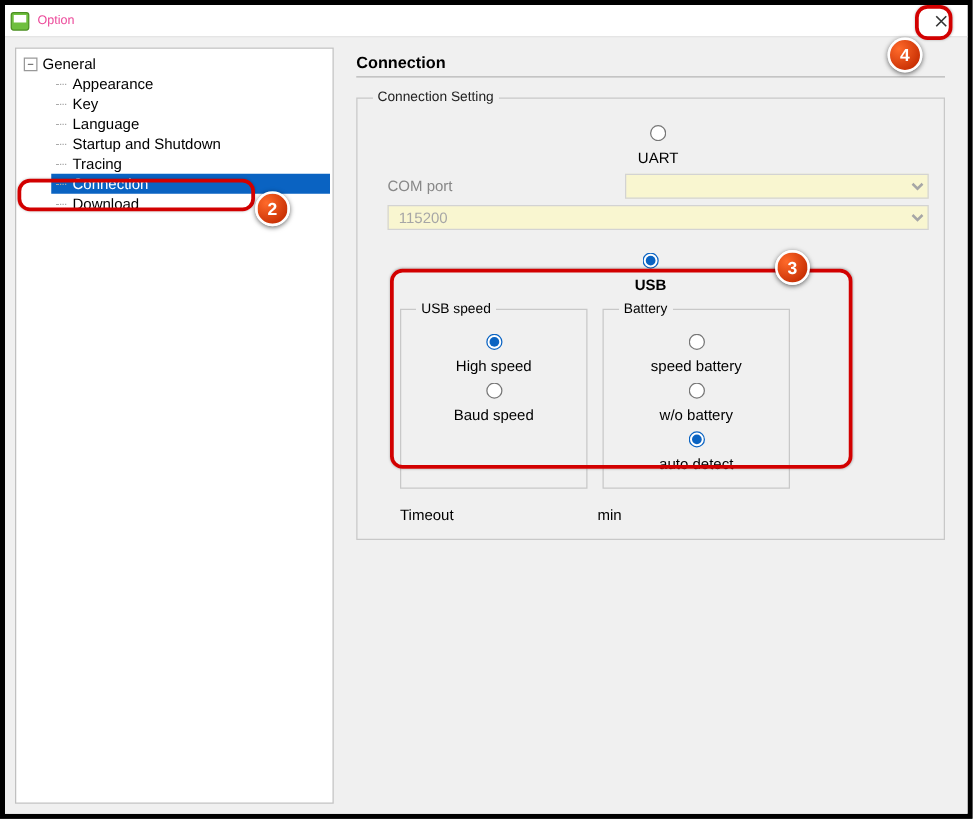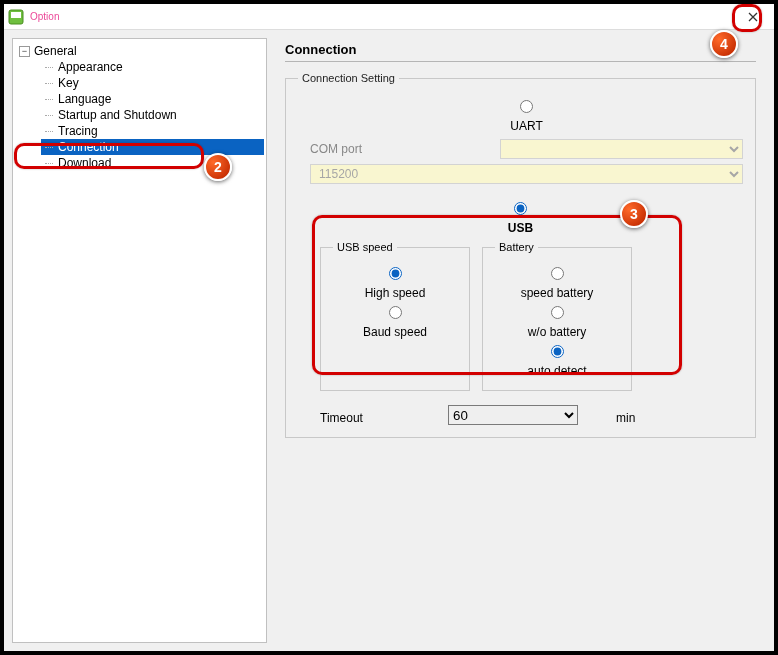--- a/index.html
+++ b/index.html
@@ -345,23 +345,20 @@
                 </label>
                 <label class="radio-opt">
                   <input type="radio" name="batt" checked="" style="">
                   <span>auto detect</span>
                 </label>
               </fieldset>
             </div>
 
             <div class="timeout-row">
               <span class="tlabel">Timeout</span>
-              <select>
-                <option>60</option>
-              </select>
               <span class="unit">min</span>
             </div>
           </div>
         </fieldset>
       </div>
     </div>
   </div>
 </div>
 
 <div class="anno-box" style="left:14px; top:143px; width:190px; height:26px;"></div>

